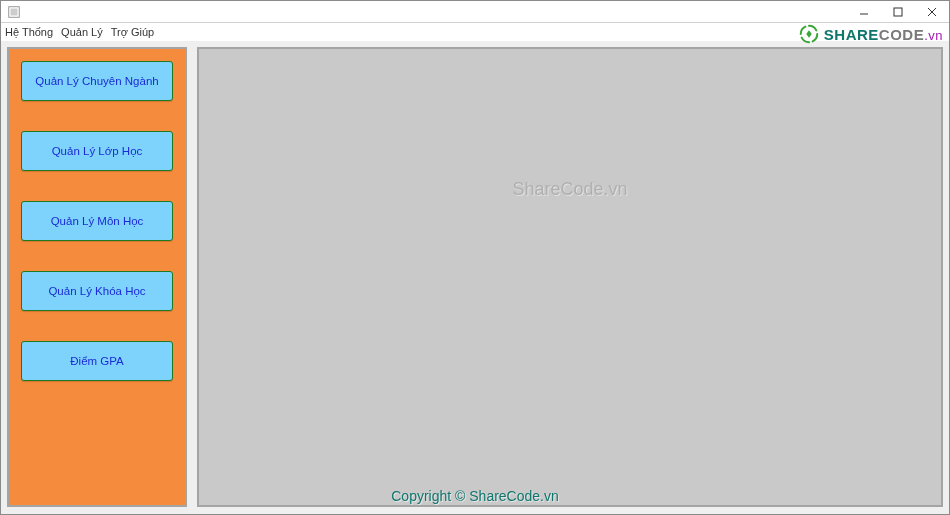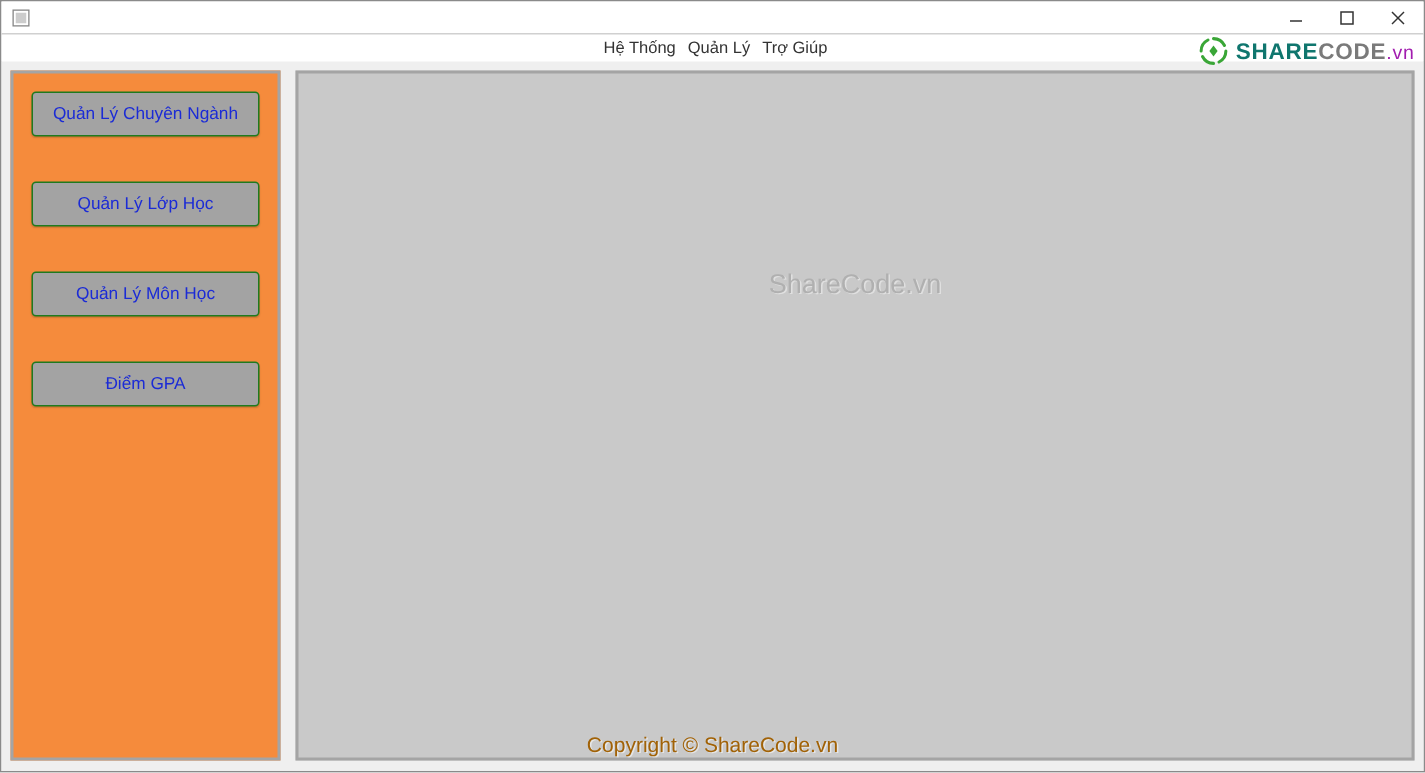--- a/index.html
+++ b/index.html
@@ -58,21 +58,20 @@
   
   .menubar {
     height: 18px;
     background: #ffffff;
     display: flex;
     align-items: center;
     padding-left: 4px;
     font-size: 11px;
     color: #333;
     gap: 8px;
-    justify-content: center;
   }
   .menubar .menu-item { cursor: default; }
 
   
   .client {
     flex: 1;
     background: #efefef;
     position: relative;
     padding: 6px;
     display: flex;
@@ -86,22 +85,22 @@
     background: #f58b3c; 
     border: 2px solid #a4a4a4;
     display: flex;
     flex-direction: column;
     align-items: center;
     padding-top: 12px;
     gap: 30px;
   }
   .sidebar-btn {
     width: 152px;
-    height: 30px;
-    background: #a3a3a3; 
+    height: 40px;
+    background: #7dd3fc; 
     border: 1px solid #1f7a1f;
     border-radius: 3px;
     display: flex;
     align-items: center;
     justify-content: center;
     font-size: 11.5px;
     color: #1b2bd6; 
     font-weight: 500;
     box-shadow: 0 1px 1px rgba(0,0,0,0.15);
     cursor: default;
@@ -129,21 +128,21 @@
     text-shadow: 1px 1px 0 #e0e0e0;
     pointer-events: none;
     white-space: nowrap;
   }
   .watermark-bottom {
     position: absolute;
     left: 50%;
     bottom: 10px;
     transform: translateX(-50%);
     font-size: 14px;
-    color: #a16207;
+    color: #0f766e;
     text-shadow: 1px 1px 0 #e6e6e6;
     pointer-events: none;
     white-space: nowrap;
   }
   .logo-topright {
     position: absolute;
     right: 6px;
     top: 22px;
     display: flex;
     align-items: center;
@@ -209,20 +208,23 @@
       <div class="sidebar-btn">
         <span>Quản Lý Chuyên Ngành</span>
       </div>
       <div class="sidebar-btn">
         <span>Quản Lý Lớp Học</span>
       </div>
       <div class="sidebar-btn">
         <span>Quản Lý Môn Học</span>
       </div>
       <div class="sidebar-btn">
+        <span>Quản Lý Khóa Học</span>
+      </div>
+      <div class="sidebar-btn">
         <span>Điểm GPA</span>
       </div>
     </div>
 
     <div class="content-frame">
       <div class="watermark-center">ShareCode.vn</div>
     </div>
 
     <div class="watermark-bottom">Copyright © ShareCode.vn</div>
   </div>

